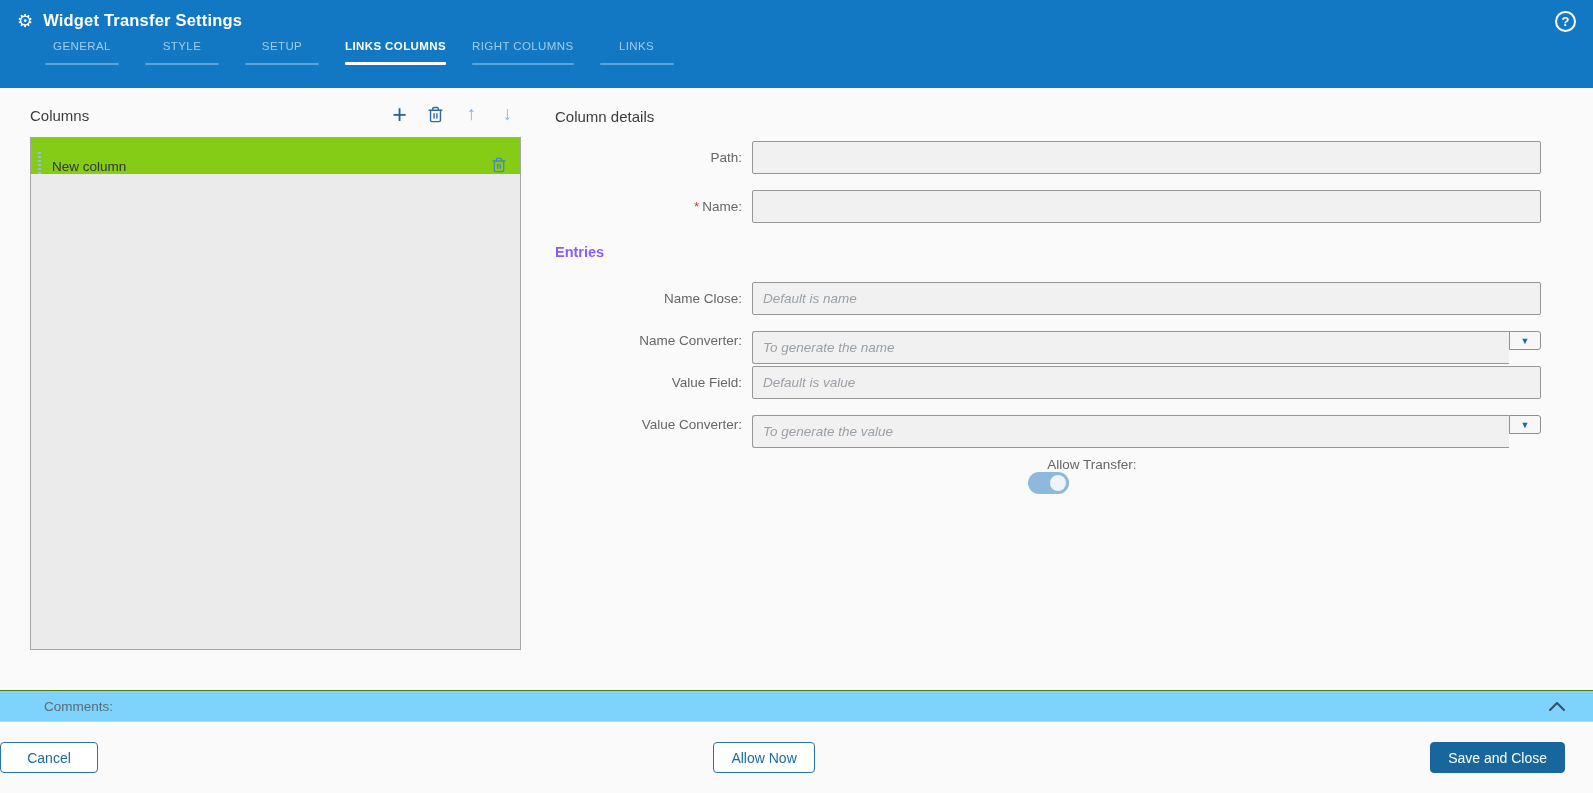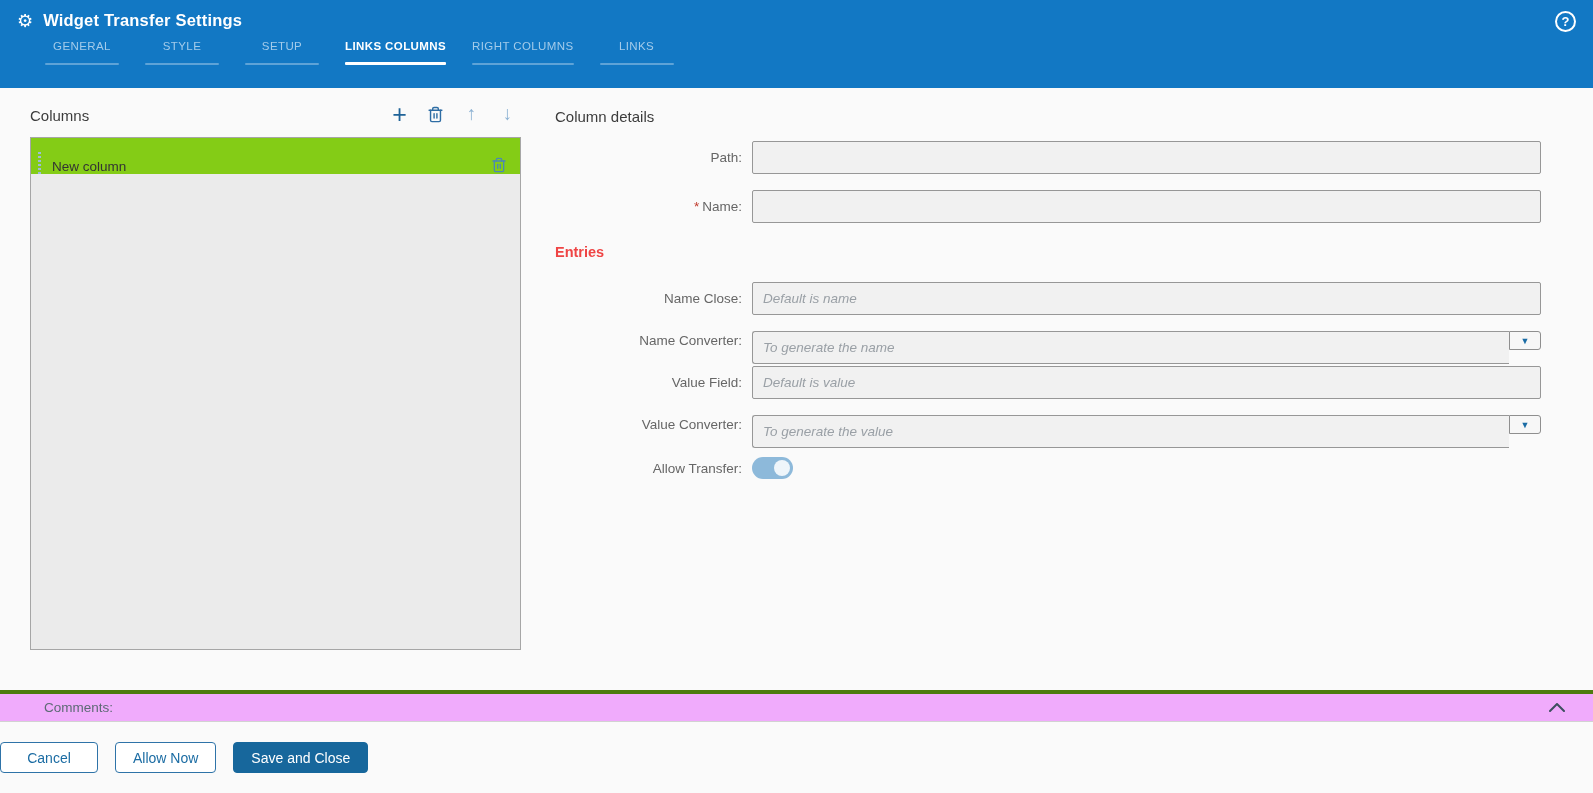--- a/index.html
+++ b/index.html
@@ -40,49 +40,49 @@
   .columns-list { border:1px solid #a6a6a6; background:#ebebeb; height:513px; overflow:auto; }
   .column-row { height:36px; display:flex; align-items:flex-end; background:#84cc16; cursor:pointer; }
   .drag-handle { width:3px; height:22px; margin:0 11px 0 7px; flex-shrink:0;
     background-image:repeating-linear-gradient(to bottom,#9dbdd8 0 2px, transparent 2px 4px); }
   .row-label { flex:1; font-size:13.5px; color:#333; }
   .row-trash { margin-right:13px; display:flex; cursor:pointer; }
 
   
   .details-panel { position:absolute; left:555px; top:104px; width:986px; }
   .section-title { font-size:15px; color:#3c3c3c; margin:4px 0 16px; font-weight:normal; }
-  .entries-title { font-size:14.5px; color:#ef4444; margin:21px 0 22px; font-weight:bold; }
+  .entries-title { font-size:14.5px; color:#8b5cf6; margin:21px 0 22px; font-weight:bold; }
   .form-row { display:flex; align-items:center; margin-bottom:16px; }
   .form-label { width:197px; flex-shrink:0; text-align:right; padding-right:10px;
                 color:#666; font-size:13.5px; }
   .req-mark { color:#c0392b; margin-right:3px; }
   .control { flex:1; display:flex; }
   .text-input { height:33px; width:100%; border:1px solid #979797; background:#f1f1f1;
                 padding:0 10px; font-size:13.5px; color:#333; border-radius:2px;
                 font-family:"Liberation Sans","DejaVu Sans",sans-serif; outline:none; }
   .text-input::placeholder { color:#9aa0a6; font-style:italic; }
   .combo { flex:1; display:flex; height:19px; }
   .combo .text-input { border-radius:3px 0 0 3px; border-right:none; }
   .combo-btn { width:32px; flex-shrink:0; border:1px solid #8f8f8f; background:#f7f7f7;
                border-radius:0 3px 3px 0; display:flex; align-items:center; justify-content:center;
                color:#1a6ca5; font-size:9px; cursor:pointer; }
-  .toggle-row { margin-top:23px; }
+  .toggle-row { margin-top:23px;flex-direction:column; }
   .toggle { width:41px; height:22px; border-radius:11px; background:#8db9da; position:relative; cursor:pointer; }
   .toggle-knob { position:absolute; right:3px; top:3px; width:16px; height:16px; border-radius:50%; background:#eef5fa; }
 
   
   .comments-bar { position:absolute; left:0; right:0; top:690px; height:32px;
-    border-top:4px solid #4d7c0f; border-bottom:1px solid #d2d2d2; background:#f0abfc;
+    border-top:1px solid #4d7c0f; border-bottom:1px solid #d2d2d2; background:#7dd3fc;
     display:flex; align-items:center; padding:0 24px 0 44px; }
   .comments-label { color:#5d6a75; font-size:13.5px; flex:1; }
   .collapse-btn { display:flex; cursor:pointer; padding:4px; }
 
   
   .footer { position:absolute; left:0; right:0; top:722px; bottom:0; background:#fafafa;
-    display:flex; align-items:center; justify-content:flex-start; padding-right:48px; gap:17px; }
+    display:flex; align-items:center; justify-content:space-between; padding-right:28px; gap:17px; }
   .btn { height:31px; padding:0 17px; min-width:98px; border-radius:4px; font-size:14px;
          display:flex; align-items:center; justify-content:center; cursor:pointer;
          font-family:"Liberation Sans","DejaVu Sans",sans-serif; }
   .btn-outline { background:#fff; border:1px solid #2e73a8; color:#1b6ca3; }
   .btn-primary { background:#17679c; border:1px solid #17679c; color:#fff; min-width:121px; }
 </style>
 </head>
 <body>
 
 <div class="header">

